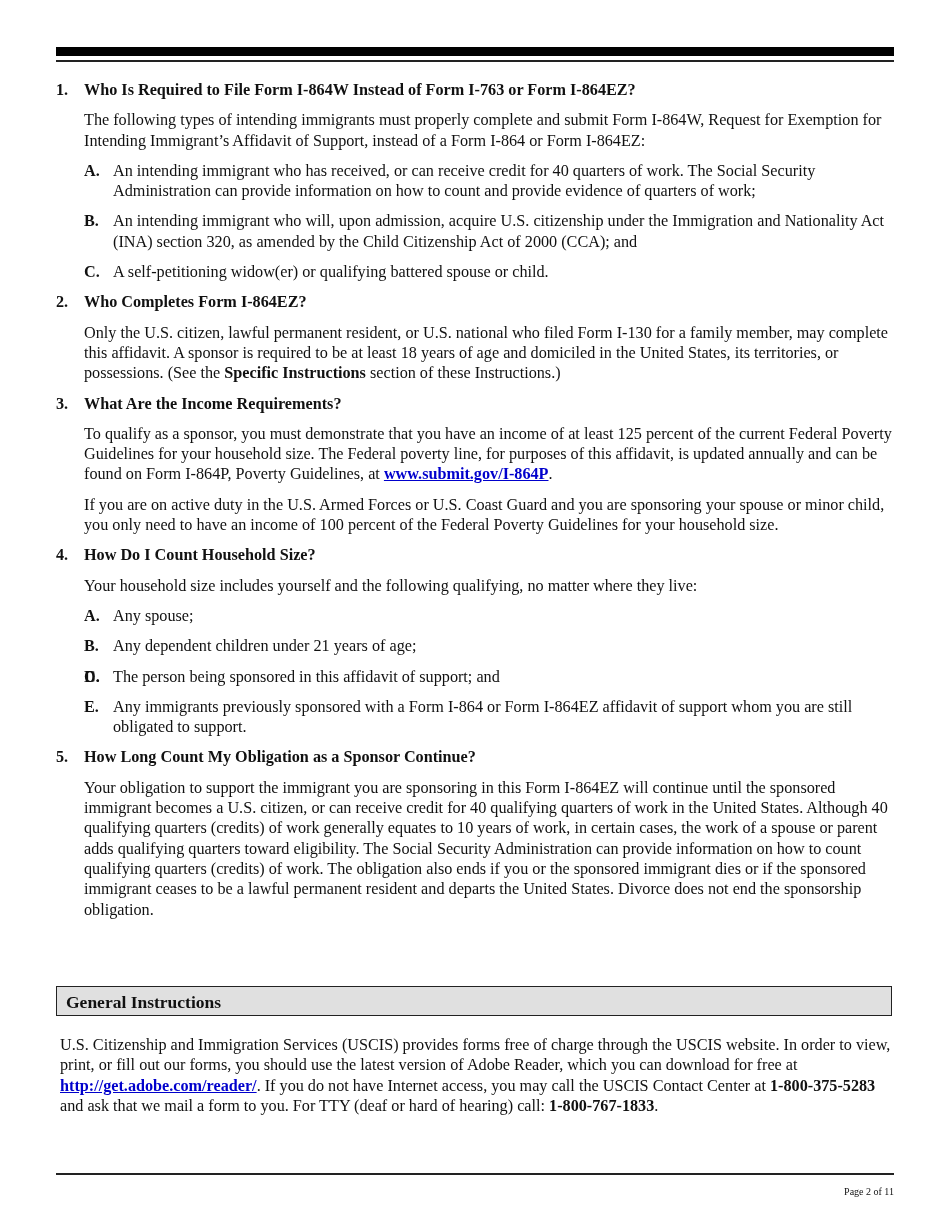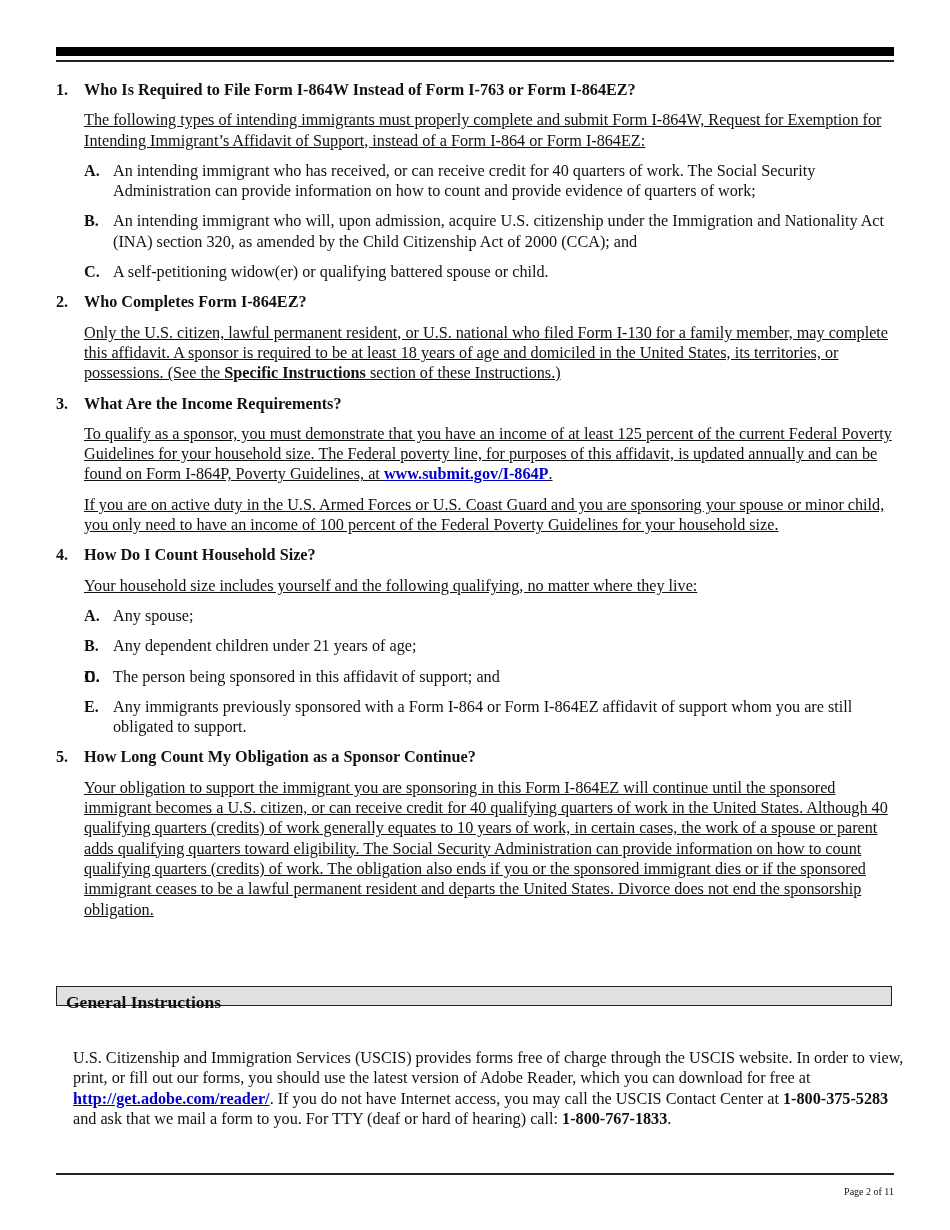--- a/index.html
+++ b/index.html
@@ -11,32 +11,32 @@
     line-height: 20.3px;
   }
   .page { position: absolute; left: 56px; top: 0; width: 838px; }
   .rule-thick { position: absolute; left: 0; top: 47px; width: 838px; height: 9px; background: #000; }
   .rule-thin { position: absolute; left: 0; top: 60px; width: 838px; height: 2px; background: #222; }
 
   .content { position: absolute; left: 0; top: 80px; width: 838px; }
   .q { margin: 0; }
   .q-head { position: relative; padding-left: 28px; font-weight: bold; margin-bottom: 10px; }
   .q-num { position: absolute; left: 0; top: 0; font-weight: bold; }
-  .para { margin: 0 0 10px 28px; text-decoration: underline; }
+  .para { margin: 0 0 10px 28px; }
   .item { position: relative; padding-left: 57px; margin: 0 0 10px 0; }
   .item-letter { position: absolute; left: 28px; top: 0; font-weight: bold; }
   a.link { color: #0000cc; font-weight: bold; text-decoration: underline; }
   b { font-weight: bold; }
 
   .gen-box {
-    position: absolute; left: 0; top: 986px; width: 836px; height: 20px;
+    position: absolute; left: 0; top: 986px; width: 836px; height: 30px;
     background: #e0e0e0; border: 1.5px solid #222; box-sizing: border-box;
   }
   .gen-title { position: absolute; left: 9px; top: 5px; font-weight: bold; font-size: 17.5px; }
-  .gen-para { position: absolute; left: 0; top: 1031px; width: 838px; margin: 17px; }
+  .gen-para { position: absolute; left: 0; top: 1031px; width: 838px; margin: 4px; }
 
   .foot-rule { position: absolute; left: 0; top: 1173px; width: 838px; height: 2px; background: #222; }
   .foot-left { position: absolute; left: 0; top: 1248px; font-size: 11px; }
   .foot-right { position: absolute; right: 0; top: 1182px; font-size: 10px; }
 </style>
 </head>
 <body>
 
 <div class="page">
   <div class="rule-thick"></div>

